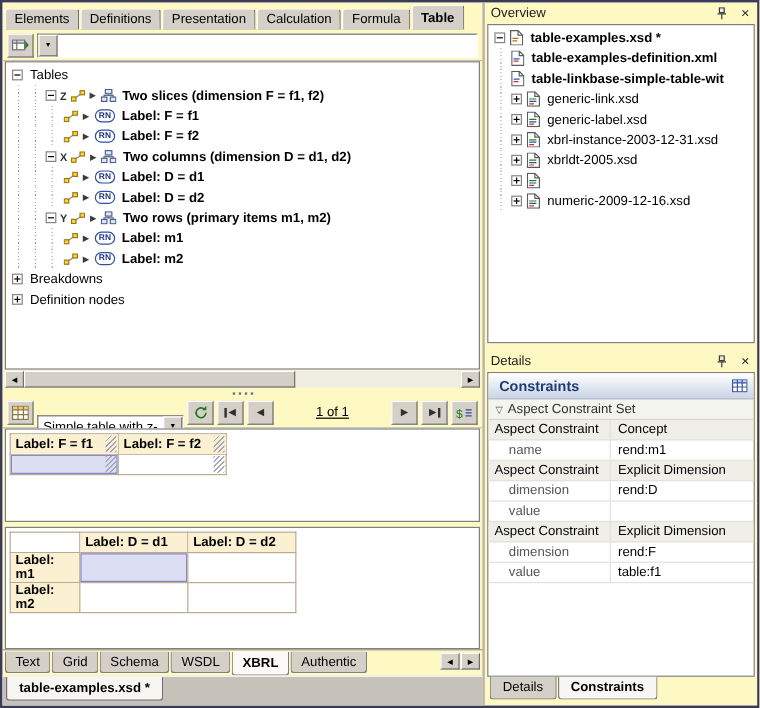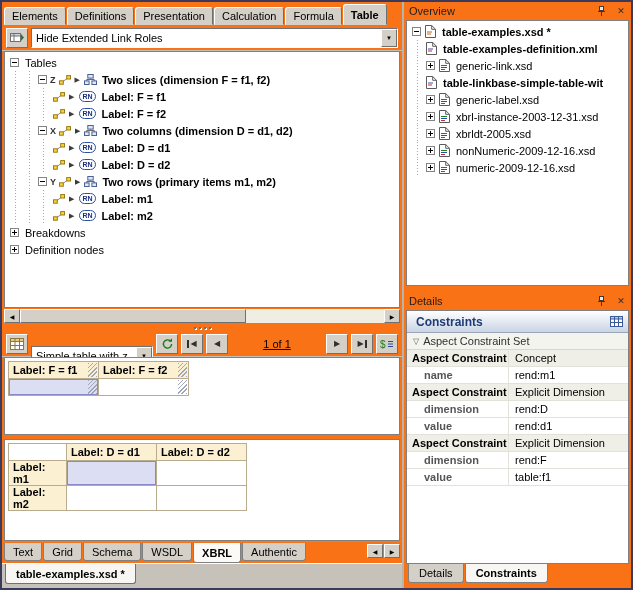--- a/index.html
+++ b/index.html
@@ -1,17 +1,17 @@
 <!DOCTYPE html>
 <html><head>
 <meta charset="utf-8">
 <style>
   * { margin:0; padding:0; box-sizing:border-box; }
   body { font-family:"Liberation Sans", sans-serif; font-size:11px; color:#000; }
-  .window { width:633px; height:590px; border:2px solid #3a3a5c; background:#f97316; display:flex; overflow:hidden; }
+  .window { width:633px; height:590px; border:2px solid #3a3a5c; background:#fef9c3; display:flex; overflow:hidden; }
   .tbtn { height:20px; min-width:22px; display:flex; align-items:center; justify-content:center; gap:1px;
           border:1px solid; border-color:#ffffff #707070 #707070 #ffffff; background:#d4d0c8; cursor:default; }
 
   
   .left { width:402px; display:flex; flex-direction:column; border-right:2px solid #b8b4ac; }
 
   .tabs-top { height:23px; display:flex; align-items:flex-end; gap:1px; padding:2px 0 0 2px; }
   .tab { height:18px; display:flex; align-items:center; padding:0 7px; background:#d4d0c8;
          border:1px solid; border-color:#ffffff #707070 #d4d0c8 #ffffff; border-radius:3px 3px 0 0; }
   .tab.active { height:21px; font-weight:bold; }
@@ -86,21 +86,21 @@
   .ph-btn { width:14px; height:13px; display:flex; align-items:center; justify-content:center; font-size:9px; color:#303030; }
   .ov-tree { height:266px; background:#fff; border:1px solid #808080; margin:0 2px; overflow:hidden; padding-top:2px; }
   .rgap { height:6px; }
   .dt-body { flex:1; background:#fff; border:1px solid #808080; margin:0 2px; display:flex; flex-direction:column; overflow:hidden; }
   .cons-head { height:22px; display:flex; align-items:center; padding:0 5px 0 9px;
                background:linear-gradient(#ffffff,#c9d4e6); border-bottom:1px solid #9aa4b6; }
   .cons-title { flex:1; font-weight:bold; font-size:12px; color:#1f3b73; }
   .group-row { height:17px; display:flex; align-items:center; padding-left:4px; border-bottom:1px solid #d8d8d0; color:#303030; background:#f4f4ee; }
   .tri { font-size:8px; color:#606060; margin:0 4px 0 2px; }
   .dtrow { display:flex; height:17px; border-bottom:1px solid #e2e2da; align-items:stretch; }
-  .dtrow .k { width:102px; min-width:102px; padding-left:5px; border-right:1px solid #e2e2da; display:flex; align-items:center;font-weight:bold; }
+  .dtrow .k { width:102px; min-width:102px; padding-left:5px; border-right:1px solid #e2e2da; display:flex; align-items:center; }
   .dtrow .v { flex:1; padding-left:6px; display:flex; align-items:center; overflow:hidden; white-space:nowrap; }
   .dtrow.aspect { background:#efefe8; }
   .dtrow.prop .k { padding-left:17px; color:#555; }
   .dt-fill { flex:1; }
   .dtabs { height:24px; display:flex; align-items:flex-start; gap:1px; padding:0 4px; }
   .dtab { height:19px; display:flex; align-items:center; padding:0 10px; background:#d4d0c8;
           border:1px solid #808080; border-top:none; border-radius:0 0 3px 3px; }
   .dtab.active { background:#f8f7f3; font-weight:bold; }
 
   svg.i  { width:14px; height:12px; flex:none; }
@@ -189,21 +189,20 @@
       <div class="tab active">Table</div>
     </div>
 
     <div class="toolbar">
       <div class="tbtn">
         <svg class="i15">
             <use href="#sym-linkroles"></use>
           </svg>
       </div>
       <div class="combo">
-        <div class="combo-val">Hide Extended Link Roles</div>
         <div class="combo-btn">
             <span>▼</span>
           </div>
       </div>
     </div>
 
     <div class="tree">
 
       <div class="row">
         <span class="xb"></span>
@@ -479,35 +478,35 @@
       </div>
       <div class="row">
         <span class="g"></span>
         <svg class="idoc">
             <use href="#sym-doc-xml"></use>
           </svg>
         <span class="lbl b">table-examples-definition.xml</span>
       </div>
       <div class="row">
         <span class="g"></span>
+        <svg class="idoc">
+            <use href="#sym-doc-xml"></use>
+          </svg>
+        <span class="lbl b">table-linkbase-simple-table-wit</span>
+      </div>
+      <div class="row">
+        <span class="g"></span>
         <span class="xb plus"></span>
         <svg class="idoc">
             <use href="#sym-doc-xsd"></use>
           </svg>
         <span class="lbl">generic-link.xsd</span>
       </div>
       <div class="row">
         <span class="g"></span>
-        <svg class="idoc">
-            <use href="#sym-doc-xml"></use>
-          </svg>
-        <span class="lbl b">table-linkbase-simple-table-wit</span>
-      </div>
-      <div class="row">
-        <span class="g"></span>
         <span class="xb plus"></span>
         <svg class="idoc">
             <use href="#sym-doc-xsd"></use>
           </svg>
         <span class="lbl">generic-label.xsd</span>
       </div>
       <div class="row">
         <span class="g"></span>
         <span class="xb plus"></span>
         <svg class="idoc">
@@ -522,21 +521,20 @@
             <use href="#sym-doc-xsd"></use>
           </svg>
         <span class="lbl">xbrldt-2005.xsd</span>
       </div>
       <div class="row">
         <span class="g"></span>
         <span class="xb plus"></span>
         <svg class="idoc">
             <use href="#sym-doc-xsd"></use>
           </svg>
-        <span class="lbl">nonNumeric-2009-12-16.xsd</span>
       </div>
       <div class="row">
         <span class="g"></span>
         <span class="xb plus"></span>
         <svg class="idoc">
             <use href="#sym-doc-xsd"></use>
           </svg>
         <span class="lbl">numeric-2009-12-16.xsd</span>
       </div>
     </div>
@@ -577,21 +575,20 @@
       <div class="dtrow aspect">
         <div class="k">Aspect Constraint</div>
         <div class="v">Explicit Dimension</div>
       </div>
       <div class="dtrow prop">
         <div class="k">dimension</div>
         <div class="v">rend:D</div>
       </div>
       <div class="dtrow prop">
         <div class="k">value</div>
-        <div class="v">rend:d1</div>
       </div>
       <div class="dtrow aspect">
         <div class="k">Aspect Constraint</div>
         <div class="v">Explicit Dimension</div>
       </div>
       <div class="dtrow prop">
         <div class="k">dimension</div>
         <div class="v">rend:F</div>
       </div>
       <div class="dtrow prop">

